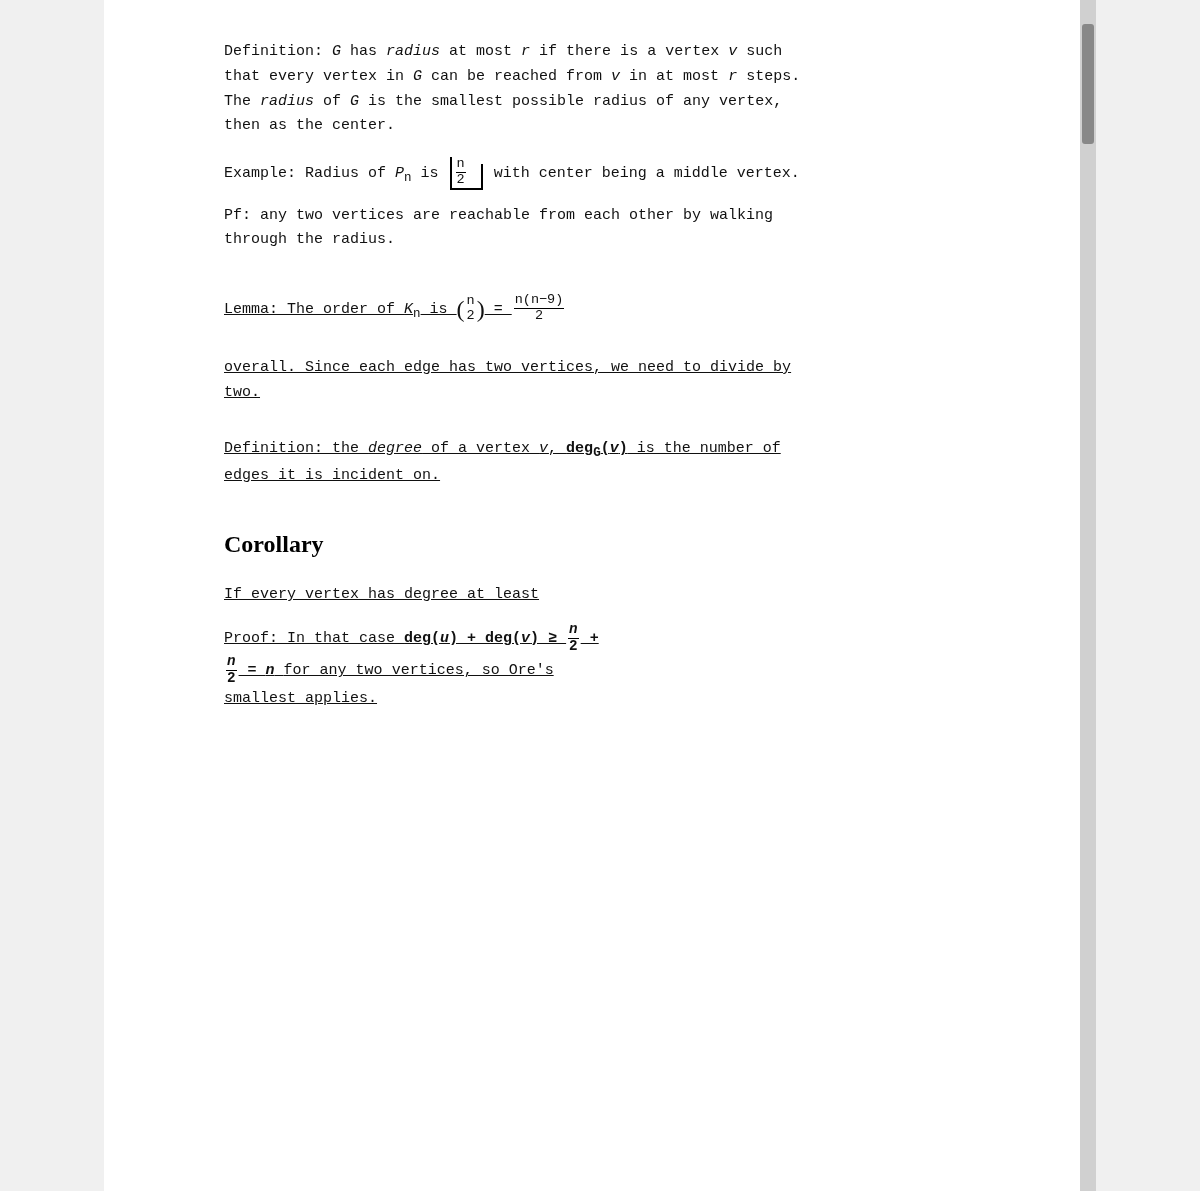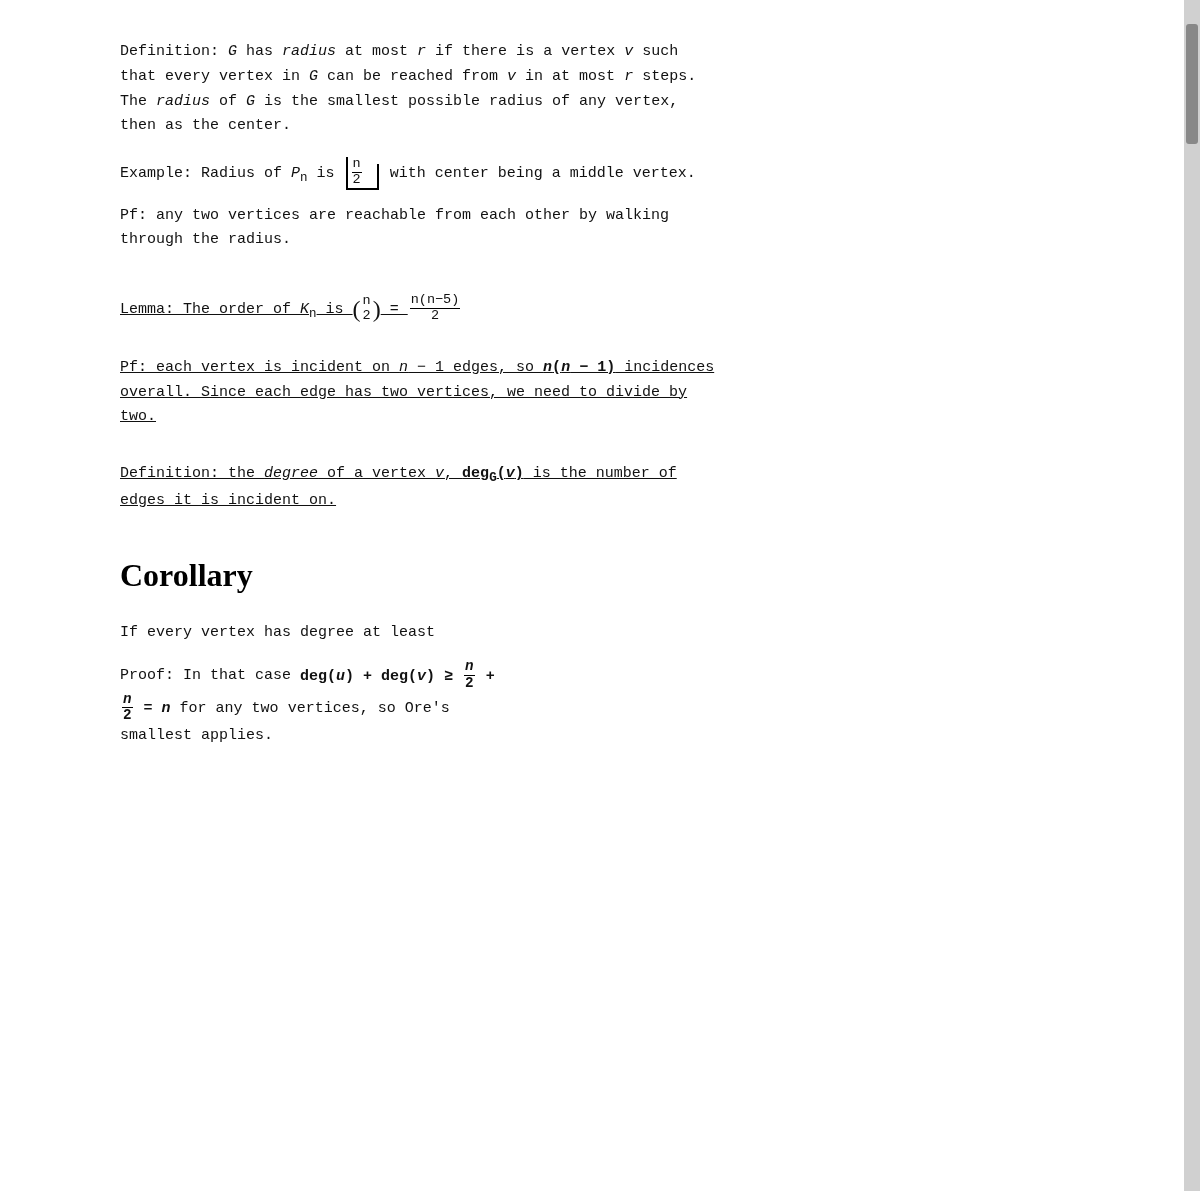--- a/index.html
+++ b/index.html
@@ -11,21 +11,21 @@
     body {
       background: #f0f0f0;
       display: flex;
       justify-content: center;
       align-items: flex-start;
       min-height: 1191px;
       font-family: 'Courier New', Courier, monospace;
     }
 
     .page-container {
-      width: 1200px;
+      width: 992px;
       min-height: 1191px;
       background: #ffffff;
       display: flex;
       flex-direction: row;
     }
 
     .content-area {
       flex: 1;
       padding: 40px 60px 40px 120px;
       font-size: 15px;
@@ -72,27 +72,28 @@
     }
 
     .section-gap {
       margin-bottom: 32px;
       text-decoration: underline;
     }
 
     .corollary-heading {
       font-family: Georgia, 'Times New Roman', serif;
       font-weight: bold;
-      font-size: 32px;
+      font-size: 24px;
       margin-bottom: 20px;
       color: #000;
     }
 
     .corollary-block {
       margin-bottom: 14px;
+      text-decoration: underline;
     }
 
     .italic {
       font-style: italic;
       font-family: 'Courier New', Courier, monospace;
     }
 
     .bold-inline {
       font-weight: bold;
     }
@@ -206,30 +207,27 @@
           <span class="big-paren">(</span>
           <span class="math-binom">
             <span class="b-top">n</span>
             <span class="b-bot">2</span>
           </span>
           <span class="big-paren">)</span>
         </span>
         =
         
         <span class="math-frac" style="vertical-align:middle;">
-          <span class="numerator">n(n−5)</span>
+          <span class="numerator">n(n−9)</span>
           <span class="denominator">2</span>
         </span>
       </span>
     </div>
 
     <div class="pf-block section-gap">
-      <p class="text-line">
-        Pf: each vertex is incident on <span class="italic">n</span> − 1 edges, so <span class="bold-inline"><span class="italic">n</span>(<span class="italic">n</span> − 1)</span> incidences
-      </p>
       <p class="text-line">
         overall. Since each edge has two vertices, we need to divide by
       </p>
       <p class="text-line">
         two.
       </p>
     </div>
 
     <div class="definition-block section-gap">
       <p class="text-line">

